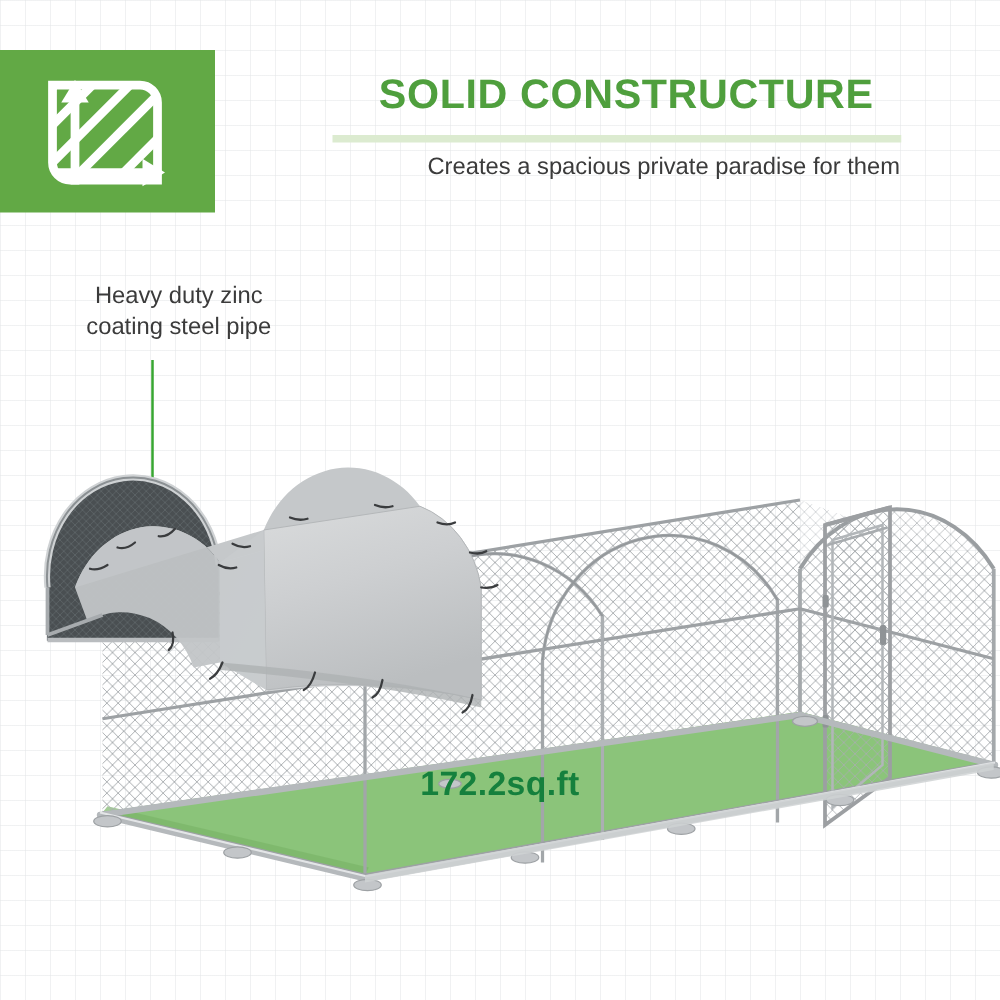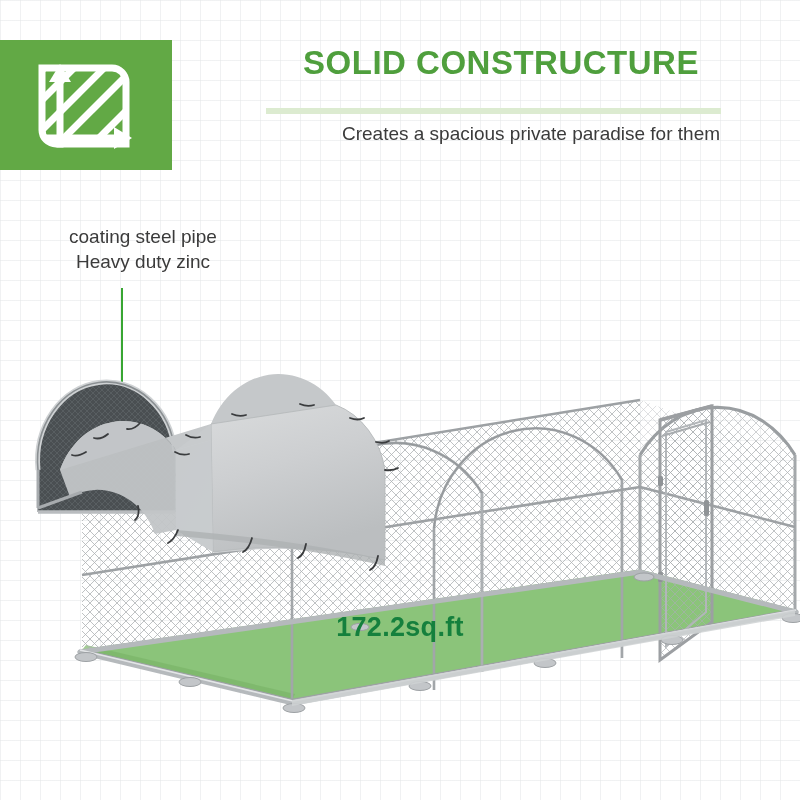--- a/index.html
+++ b/index.html
@@ -20,21 +20,21 @@
     pointer-events:none;
   }
   
   #header{position:absolute;left:0;top:0;width:800px;height:200px;}
   #icon-badge{
     position:absolute;left:0;top:40px;width:172px;height:130px;
     background:#62a945;
   }
   #icon-badge svg{position:absolute;left:34px;top:18px;}
   #title{
-    position:absolute;left:266px;top:44px;width:470px;
+    position:absolute;left:266px;top:56px;width:470px;
     font-size:33px;font-weight:bold;color:#4f9f3d;
     letter-spacing:.5px;text-align:center;white-space:nowrap;
   }
   #title-divider{
     position:absolute;left:266px;top:108px;width:455px;height:6px;
     background:#dcebd0;
   }
   #subtitle{
     position:absolute;left:200px;top:123px;width:600px;
     font-size:19px;color:#3b3b3b;text-align:center;white-space:nowrap;margin-left:31px;
@@ -98,22 +98,22 @@
       <polygon points="98,80 80,69 80,91" fill="#ffffff"></polygon>
     </svg>
   </div>
 
   <div id="title">SOLID CONSTRUCTURE</div>
   <div id="title-divider"></div>
   <div id="subtitle">Creates a spacious private paradise for them</div>
 </div>
 
 <div id="callout-label">
+  <div>Heavy duty zinc</div>
   <div>coating steel pipe</div>
-  <div>Heavy duty zinc</div>
 </div>
 <div id="callout-line"></div>
 <div id="callout-dot"></div>
 
 <svg id="product" viewBox="0 0 800 800">
   <defs>
 
     <pattern id="wireMesh" width="9" height="9" patternUnits="userSpaceOnUse">
       <path d="M0 0 L9 9 M9 0 L0 9" stroke="#a9adb0" stroke-width="0.75" fill="none"></path>
     </pattern>

